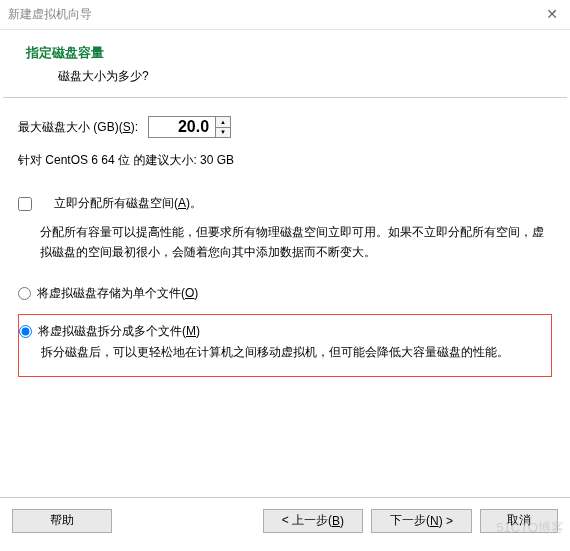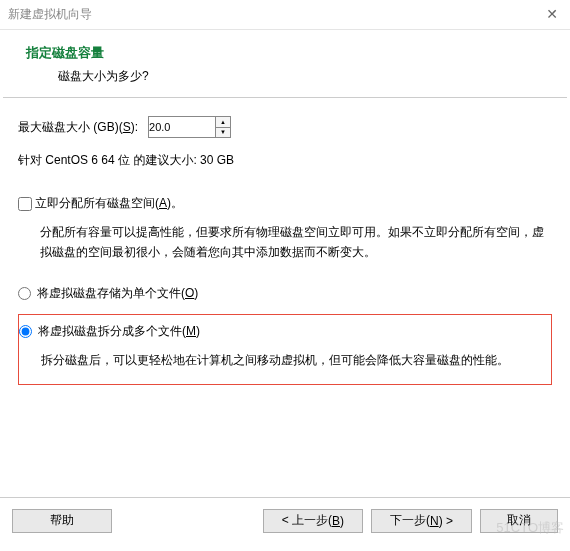--- a/index.html
+++ b/index.html
@@ -44,52 +44,54 @@
     .spinner {
       display: inline-flex;
       align-items: stretch;
       border: 1px solid #888;
       height: 22px;
       margin-left: 6px;
     }
     .spinner input {
       width: 66px;
       border: none;
+      text-align: right;
       padding-right: 6px;
-      font-size: 11px;
+      font-size: 16px;
       outline: none;
+      font-weight: bold;
     }
     .spinner-btns {
       display: flex;
       flex-direction: column;
       border-left: 1px solid #888;
       width: 15px;
     }
     .spin-btn {
       flex: 1;
       display: flex;
       align-items: center;
       justify-content: center;
       background: #f5f5f5;
       cursor: pointer;
       font-size: 6px;
     }
     .spin-btn:first-child { border-bottom: 1px solid #888; }
     .recommend { margin-bottom: 26px; }
-    .checkbox-row { display: flex; align-items: center; gap: 3px; margin-bottom: 10px; }
+    .checkbox-row { display: flex; align-items: center; gap: 22px; margin-bottom: 10px; }
     .checkbox-row input { width: 14px; height: 14px; }
     .desc { padding-left: 22px; line-height: 1.7; margin-bottom: 22px; }
     .radio-row { display: flex; align-items: center; gap: 6px; margin-bottom: 12px; }
     .radio-row input { width: 13px; height: 13px; }
     .highlight-box {
       border: 1px solid #e74c3c;
       padding: 8px 8px 8px 0;
       margin-bottom: 6px;
     }
-    .highlight-box .radio-row { margin-bottom: 10px; margin-left: 0; }
+    .highlight-box .radio-row { margin-bottom: 2px; margin-left: 0; }
     .highlight-box .desc { margin-bottom: 6px; }
     .footer {
       position: absolute;
       bottom: 8px; left: 0; right: 0;
       height: 46px;
       border-top: 1px solid #ccc;
       display: flex;
       align-items: center;
       padding: 0 12px;
       background: #fff;

